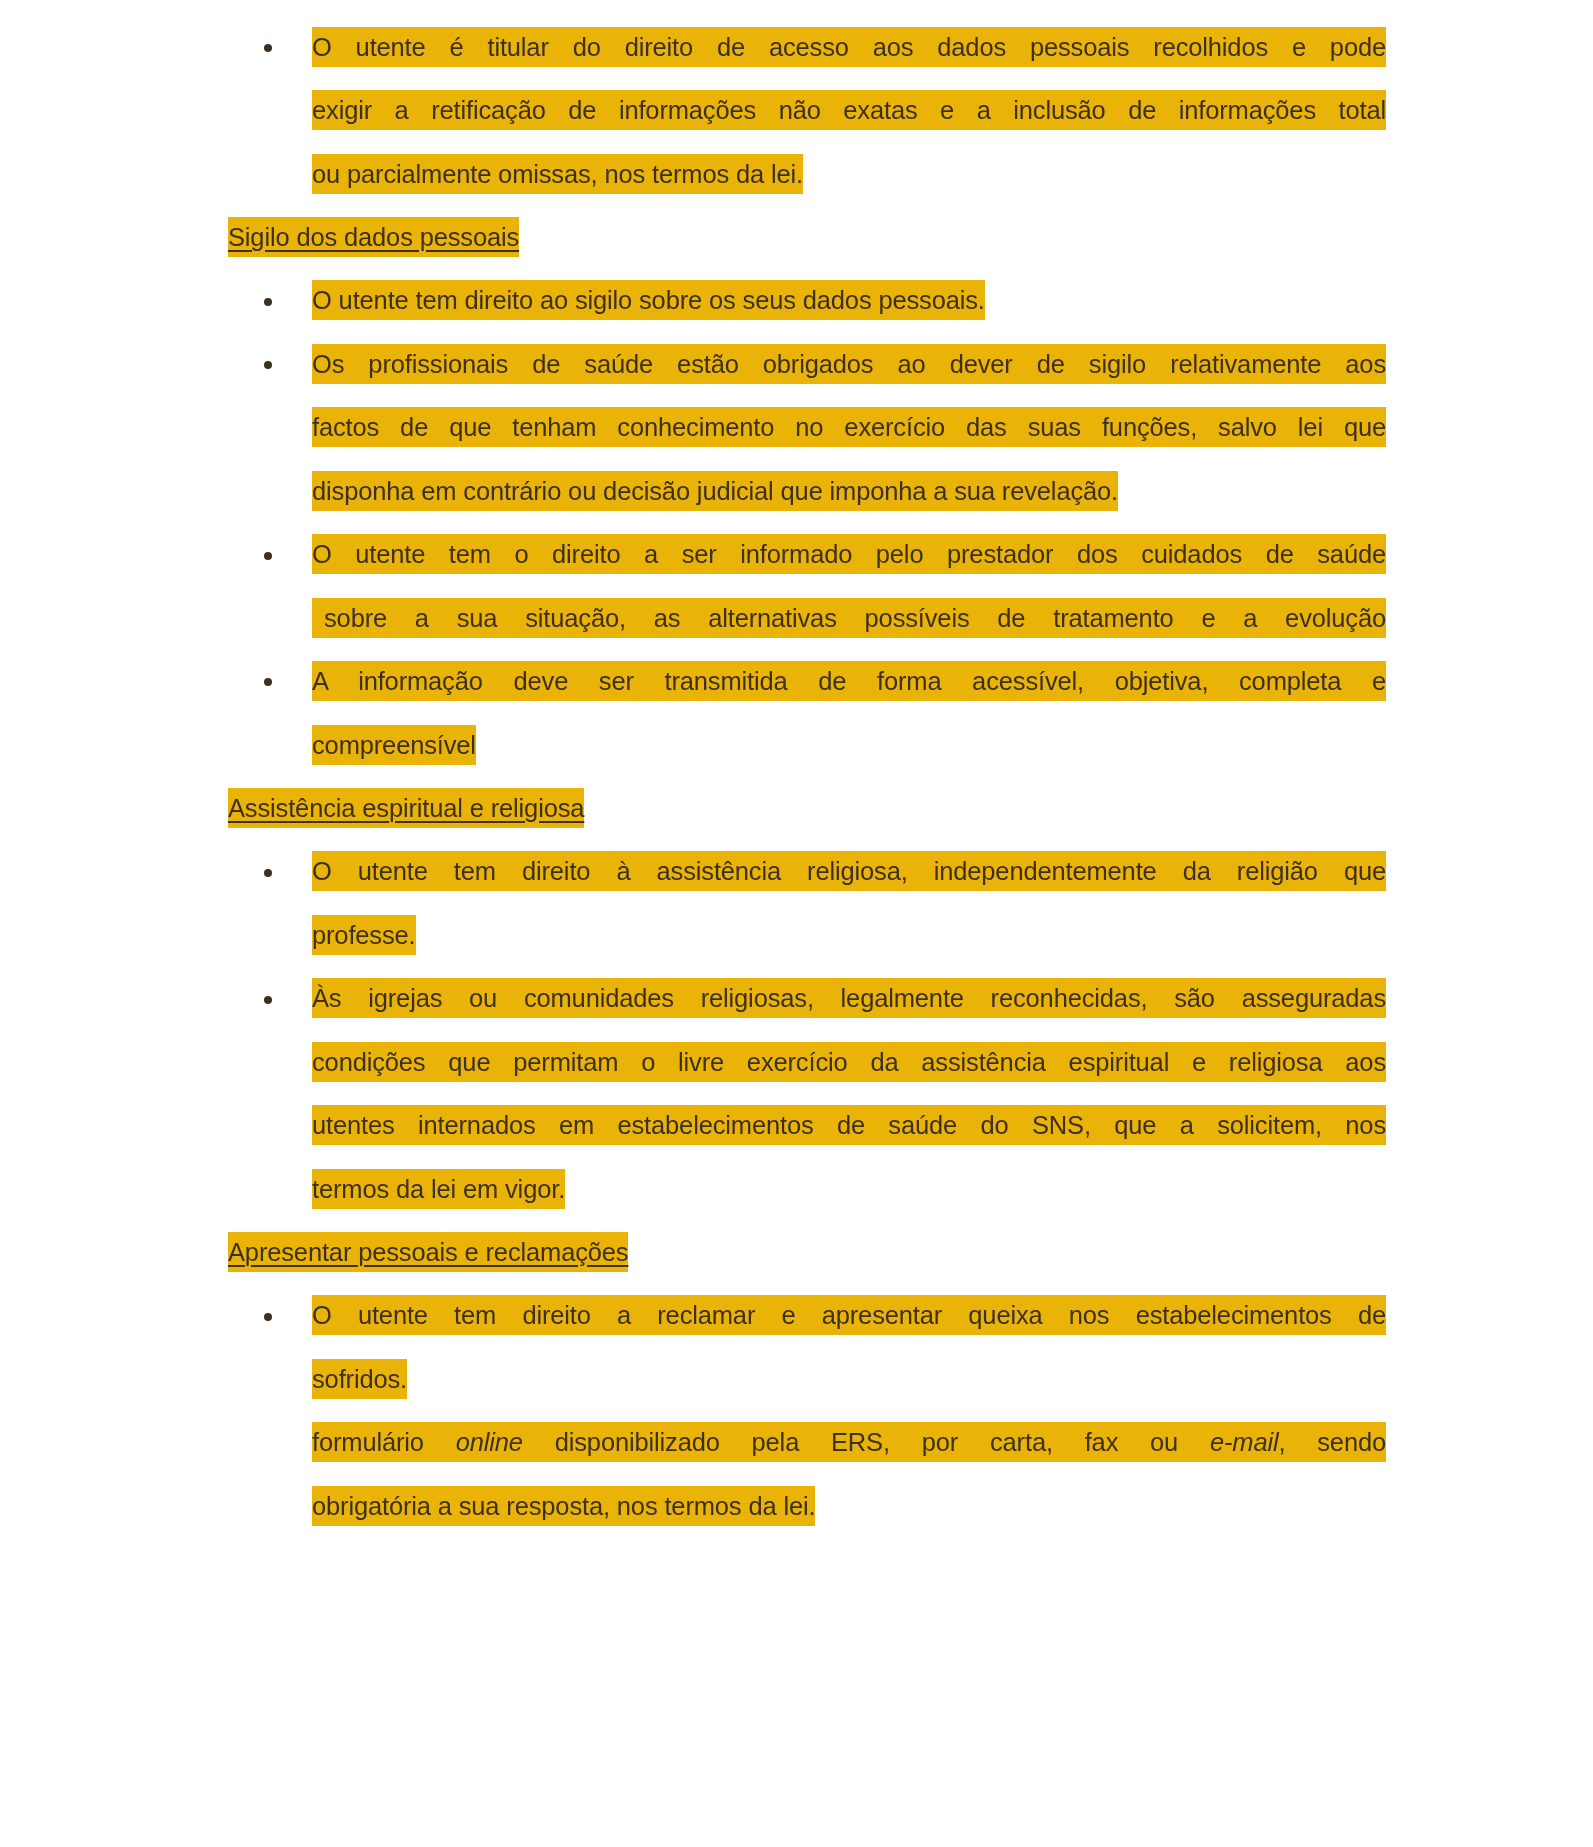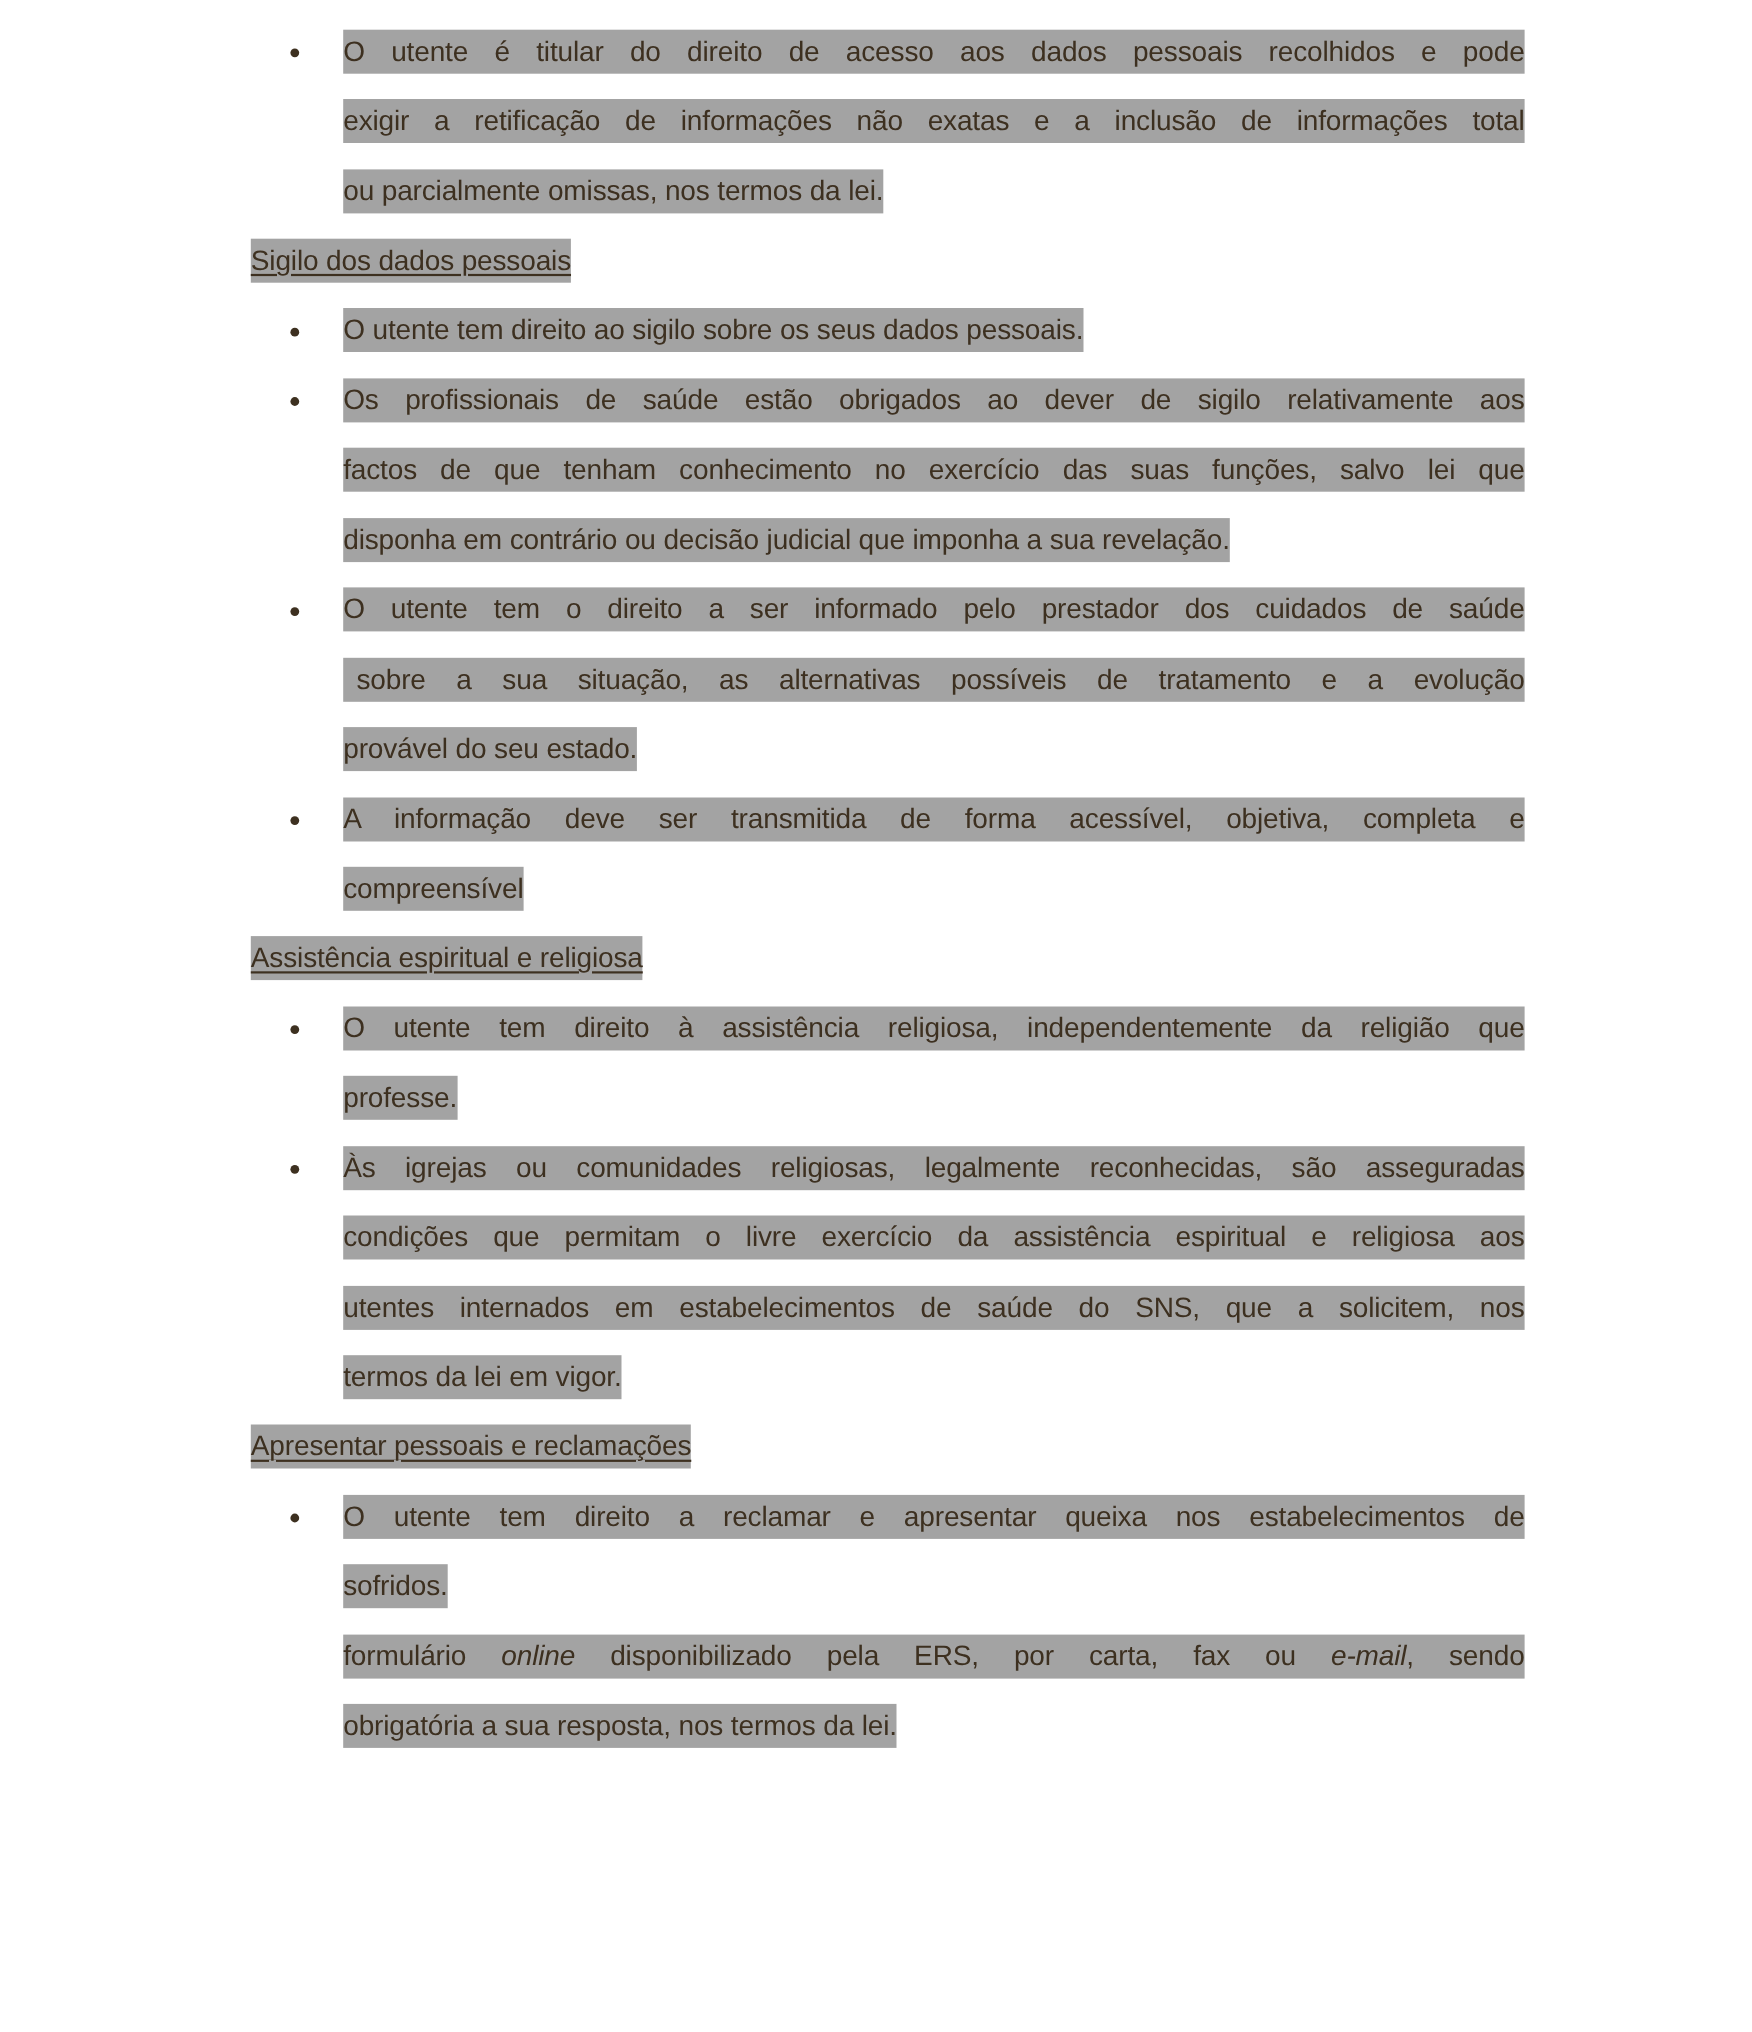--- a/index.html
+++ b/index.html
@@ -24,21 +24,21 @@
   .row {
     position: relative;
     height: 63.45px;
     box-sizing: border-box;
   }
   .hl {
     position: absolute;
     top: 11.7px;
     height: 40px;
     line-height: 40px;
-    background: #a3a3a3;
+    background: #eab308;
     font-size: 25.5px;
     white-space: nowrap;
     letter-spacing: -0.15px;
   }
   .heading .hl {
     left: 228px;
     text-decoration: underline;
     text-decoration-thickness: 2px;
     text-underline-offset: 4px;
   }
@@ -101,23 +101,20 @@
       </div>
     </div>
     <div class="bullet-item">
       <div class="row line">
         <span class="bullet-dot"></span>
         <span class="hl just"><span style="white-space: normal;">O utente tem o direito a ser informado pelo prestador dos cuidados de saúde</span></span>
       </div>
       <div class="row line">
         <span class="hl just"><span style="white-space: normal; margin-left: 12px;">sobre a sua situação, as alternativas possíveis de tratamento e a evolução</span></span>
       </div>
-      <div class="row line">
-        <span class="hl"><span style="white-space: pre;">provável do seu estado.</span></span>
-      </div>
     </div>
     <div class="bullet-item">
       <div class="row line">
         <span class="bullet-dot"></span>
         <span class="hl just"><span style="white-space: normal;">A informação deve ser transmitida de forma acessível, objetiva, completa e</span></span>
       </div>
       <div class="row line">
         <span class="hl"><span style="white-space: pre;">compreensível</span></span>
       </div>
     </div>

